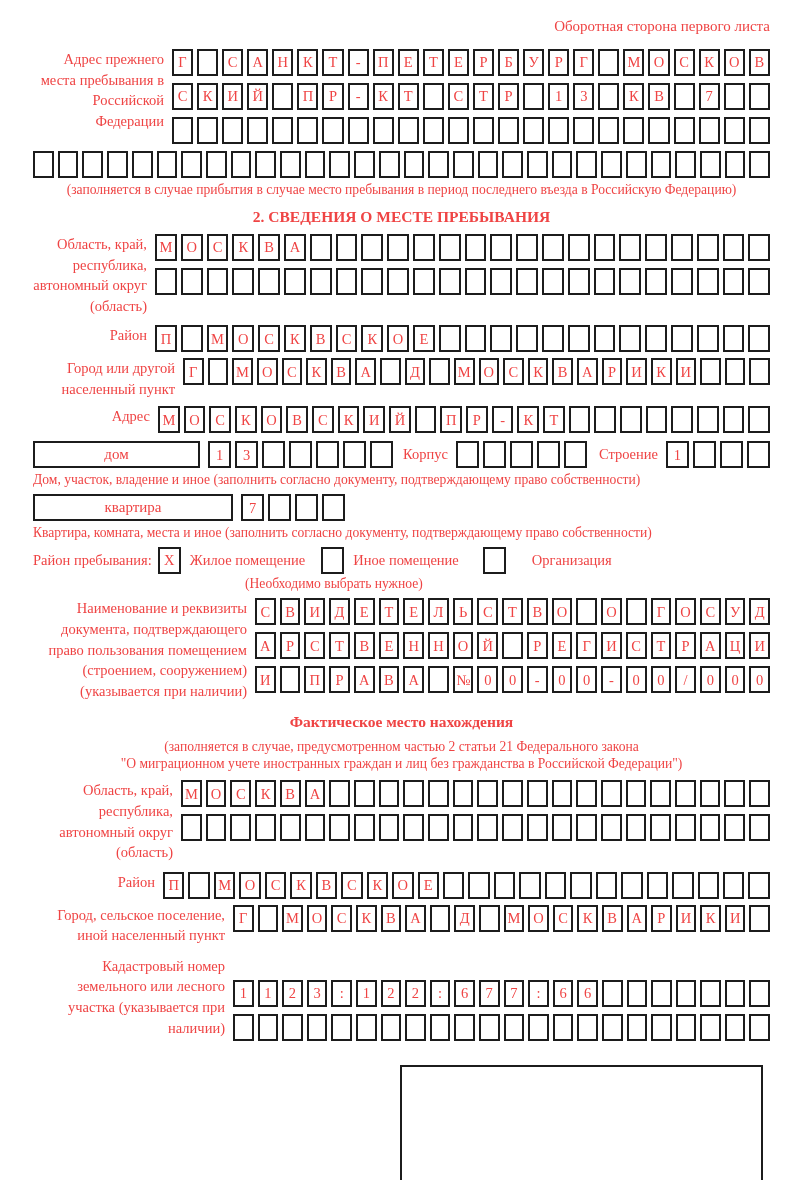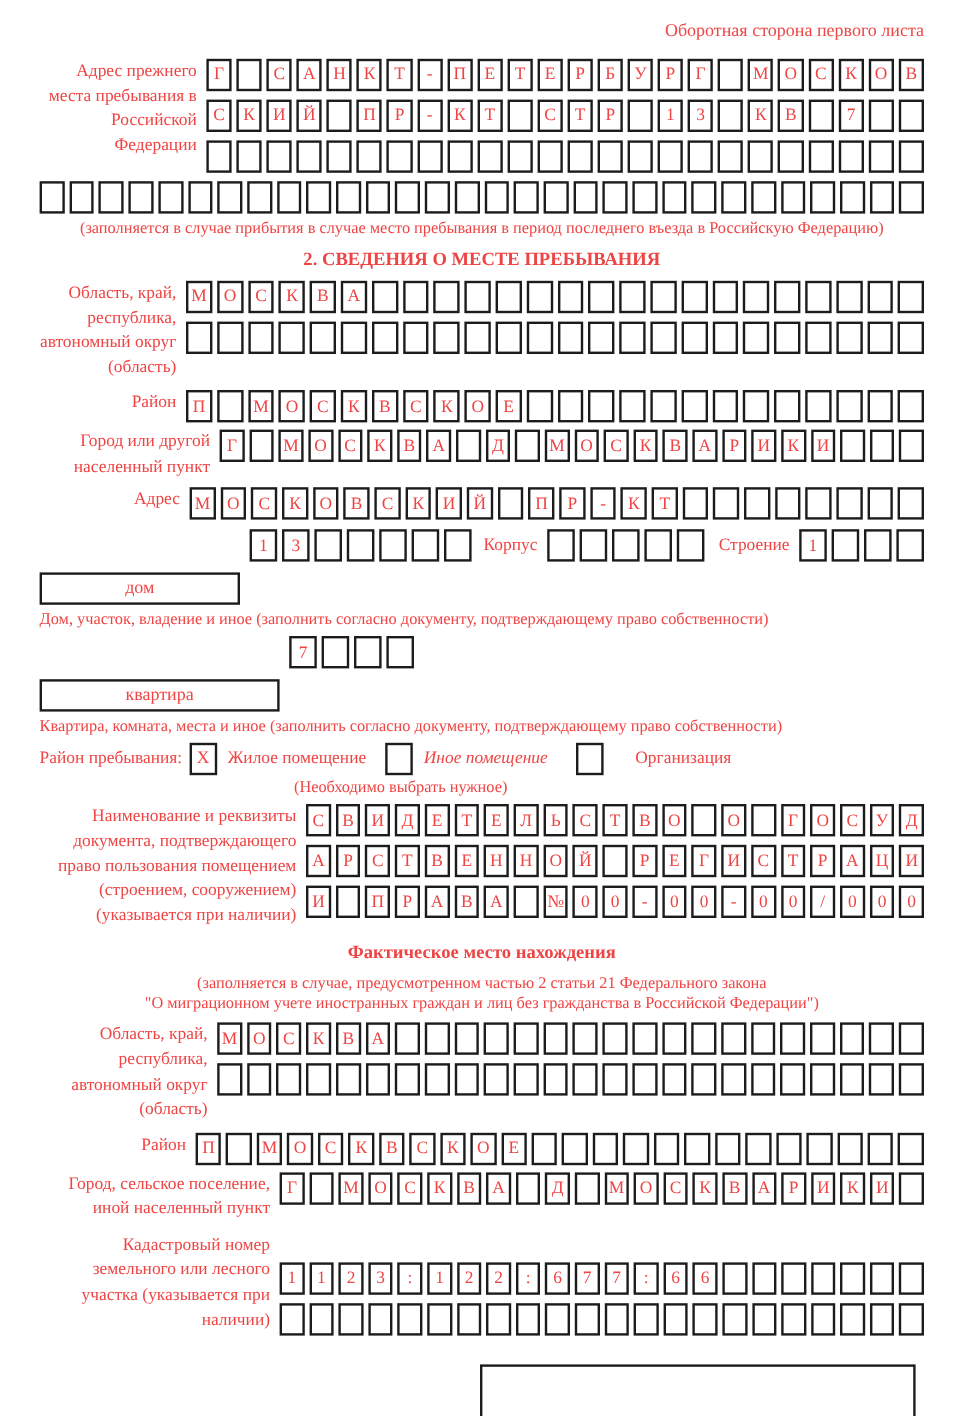--- a/index.html
+++ b/index.html
@@ -15,21 +15,21 @@
   .cells{flex:1;display:flex;gap:4px;min-width:0;}
   .cells.fixed{flex:0 0 auto;}
   .cell{
     flex:1;height:23px;border:2px solid #1c1c1c;background:#fff;
     display:flex;align-items:center;justify-content:center;
     font-size:14.5px;line-height:1;min-width:0;
   }
   .cells.fixed .cell{flex:0 0 19px;}
   .wbox{
     border:2px solid #1c1c1c;height:23px;display:flex;align-items:center;justify-content:center;
-    font-size:15px;flex:0 0 auto;box-sizing:content-box;margin-top:36px;
+    font-size:15px;flex:0 0 auto;box-sizing:content-box;
   }
   .caption{font-size:13.6px;margin-top:4px;}
   .caption.center{text-align:center;}
   .h-bold{font-weight:bold;text-align:center;font-size:15.5px;}
   .cb{
     width:19px;height:23px;border:2px solid #1c1c1c;display:flex;align-items:center;
     justify-content:center;font-size:14.5px;flex:0 0 auto;
   }
   .mesto-lbl{font-size:14.5px;line-height:27px;}
   .stamp-box{margin-left:367px;margin-top:24px;width:359px;height:168px;border:2px solid #1c1c1c;}
@@ -348,21 +348,21 @@
         <div class="cell"></div>
       </div>
   </div>
   <div class="caption">Квартира, комната, места и иное (заполнить согласно документу, подтверждающему право собственности)</div>
 
   <div class="frow mt6">
     <div class="mesto-lbl">Район пребывания:</div>
     <div class="cb" style="margin-left:6px;">X</div>
     <div class="mesto-lbl" style="margin-left:9px;">Жилое помещение</div>
     <div class="cb" style="margin-left:16px;"></div>
-    <div class="mesto-lbl" style="margin-left:9px;font-style:italic;">Иное помещение</div>
+    <div class="mesto-lbl" style="margin-left:9px;">Иное помещение</div>
     <div class="cb" style="margin-left:24px;"></div>
     <div class="mesto-lbl" style="margin-left:26px;">Организация</div>
   </div>
   <div class="caption" style="margin-left:212px;margin-top:2px;">(Необходимо выбрать нужное)</div>
 
   <div class="frow mt6">
     <div class="flabel" style="flex:0 0 222px;">Наименование и реквизиты документа, подтверждающего право пользования помещением (строением, сооружением) (указывается при наличии)</div>
     <div class="rows">
       <div class="cells">
           <div class="cell">С</div>

